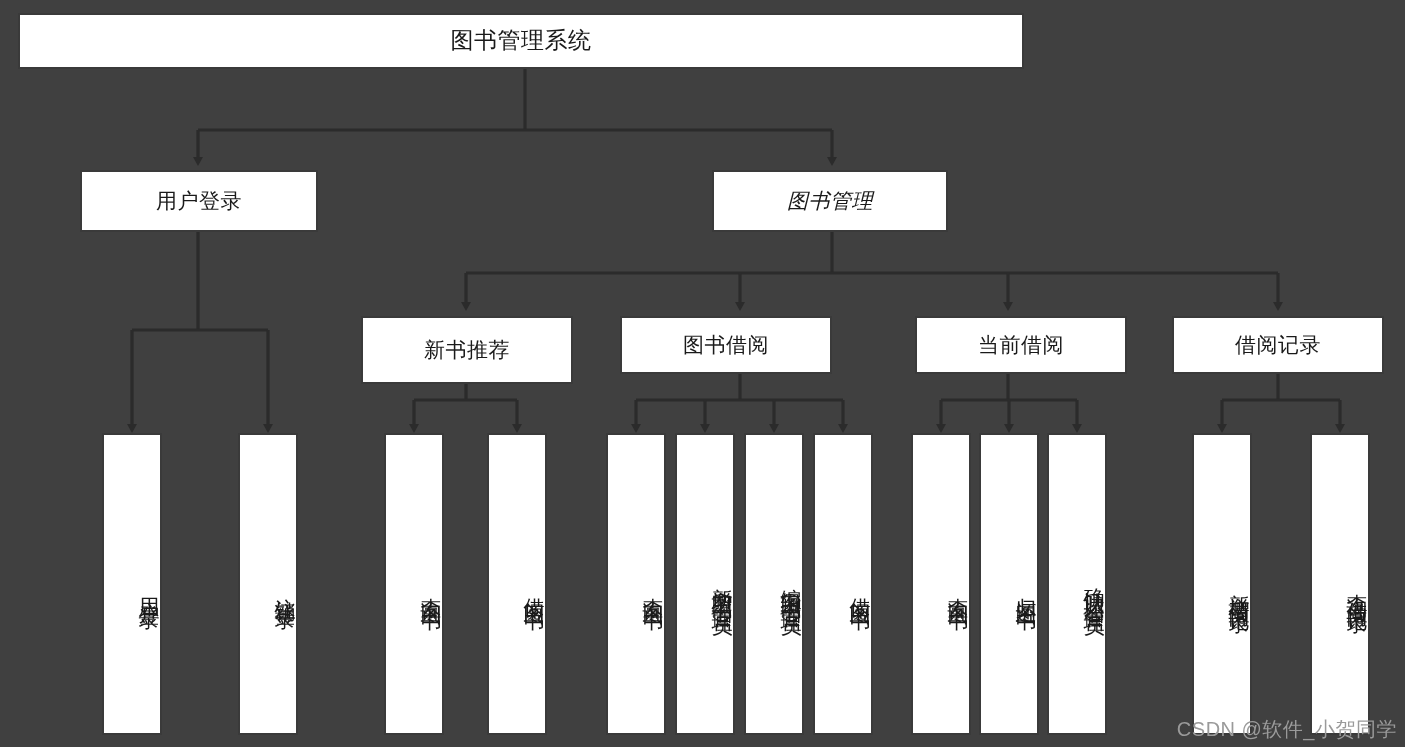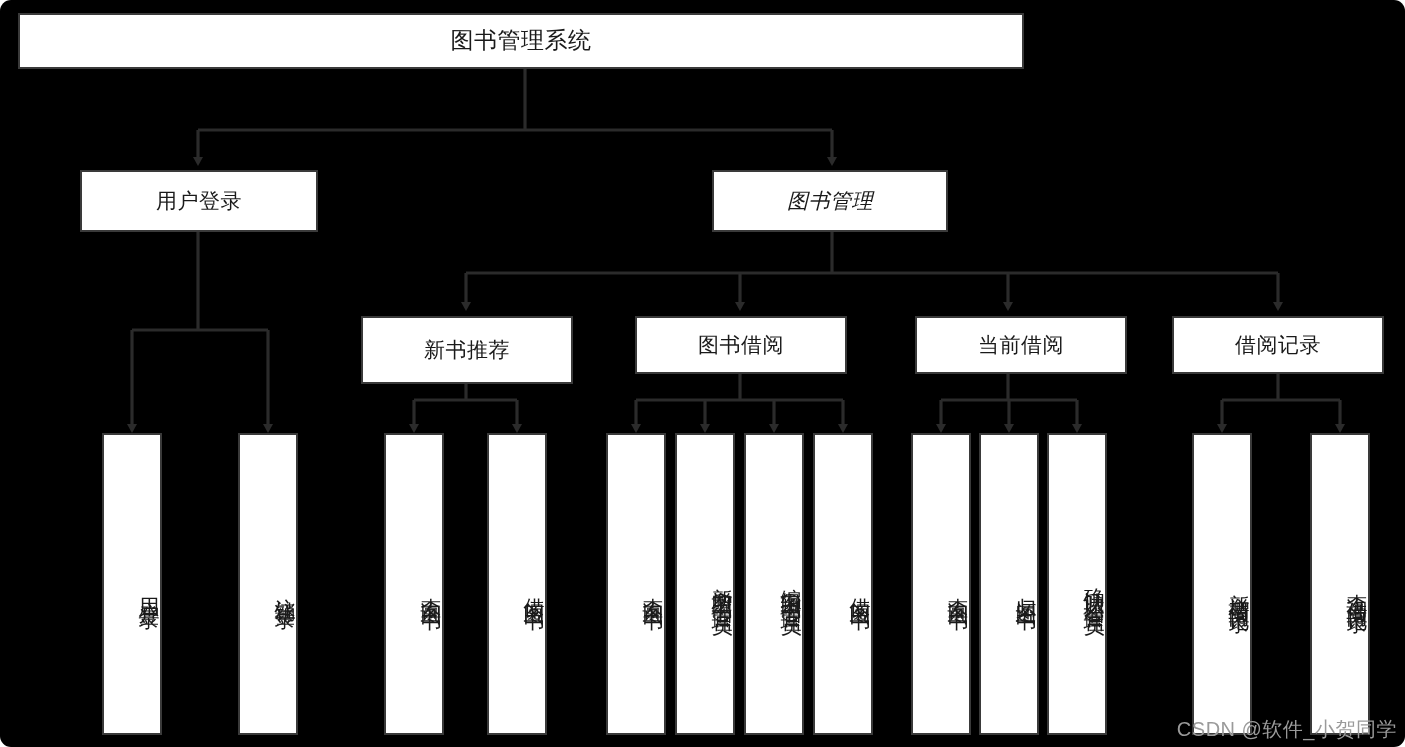--- a/index.html
+++ b/index.html
@@ -10,22 +10,21 @@
   body {
     width: 1405px;
     height: 747px;
     font-family: "Liberation Sans", "DejaVu Sans", sans-serif;
     overflow: hidden;
   }
   #diagram-root {
     position: relative;
     width: 1405px;
     height: 747px;
-    background: #000000;
-    border-radius: 11px;
+    background: #404040;
   }
   #connectors {
     position: absolute;
     left: 0;
     top: 0;
     width: 1405px;
     height: 747px;
     pointer-events: none;
   }
   .node {
@@ -137,21 +136,21 @@
   <div class="node node-h" style="left:80px; top:170px; width:238px; height:62px;">
     <span>用户登录</span>
   </div>
   <div class="node node-h" style="left:712px; top:170px; width:236px; height:62px;font-style:italic;">
     <span>图书管理</span>
   </div>
 
   <div class="node node-h" style="left:361px; top:316px; width:212px; height:68px;">
     <span>新书推荐</span>
   </div>
-  <div class="node node-h" style="left:635px; top:316px; width:212px; height:58px;text-align:right;">
+  <div class="node node-h" style="left:620px; top:316px; width:212px; height:58px;text-align:right;">
     <span>图书借阅</span>
   </div>
   <div class="node node-h" style="left:902px; top:316px; width:212px; height:58px;margin-left:13px;">
     <span>当前借阅</span>
   </div>
   <div class="node node-h" style="left:1172px; top:316px; width:212px; height:58px;">
     <span>借阅记录</span>
   </div>
 
   <div class="node node-v" style="left:102px; top:433px; width:60px; height:302px;">

